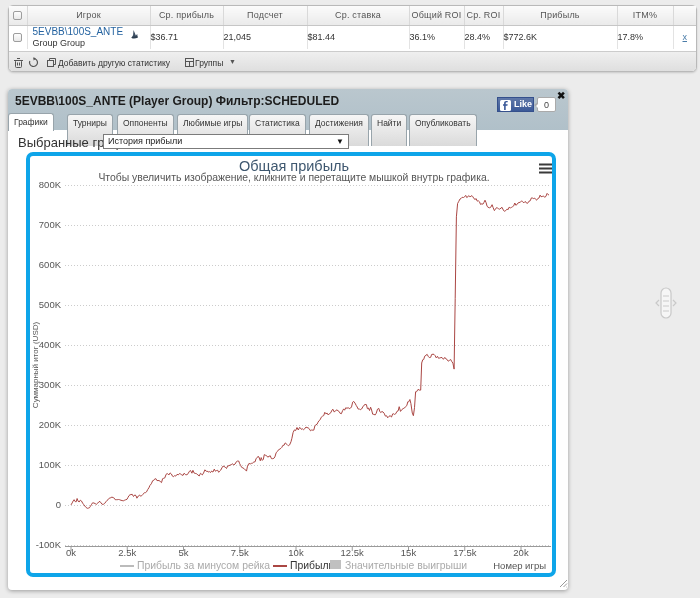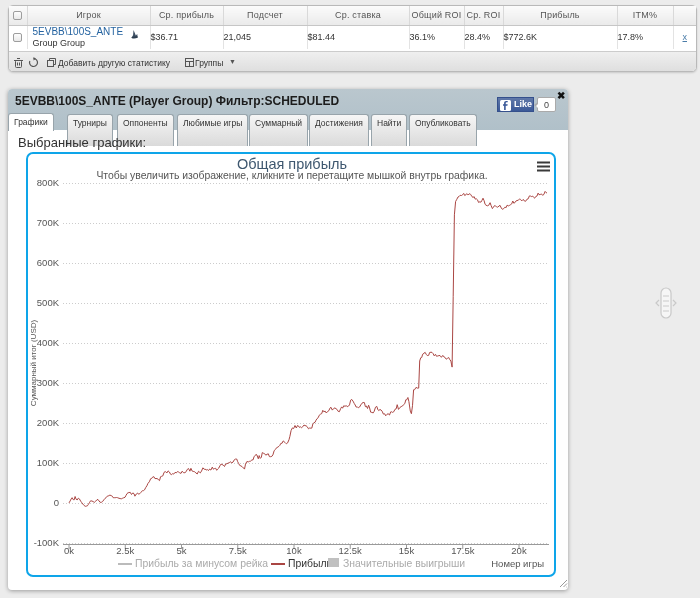--- a/index.html
+++ b/index.html
@@ -22,21 +22,21 @@
 
 #fb{left:489px;top:8px;width:37px;height:15px;background:linear-gradient(#6078a8,#3b5998);border:1px solid #35508c;border-radius:0;color:#fff;font-size:9px;font-weight:bold}
 #fbcount{left:529px;top:8px;width:19px;height:15px;background:#fff;border:1px solid #aaa;border-radius:2px;color:#444;font-size:9px;text-align:center;line-height:14px}
 #fbcount:before{content:"";position:absolute;left:-4px;top:4px;border:3.5px solid transparent;border-left:none;border-right:4px solid #aaa}
 #fbcount:after{content:"";position:absolute;left:-2.5px;top:4.5px;border:3px solid transparent;border-left:none;border-right:3.5px solid #fff}
 #fbx{left:549px;top:1px;font-size:10px;font-weight:bold;color:#111}
 
 #selrow{left:10px;top:46px;font-size:13px;color:#333}
 #sel{left:95px;top:45px;width:246px;height:15px;border:1px solid #7b7b7b;background:#fff;font-size:9px;color:#222;line-height:13px;padding-left:4px}
 
-#cbox{left:18px;top:63px;width:530px;height:425px;border:2px solid #0ea5e9;border-radius:7px;background:#fff}
+#cbox{left:18px;top:63px;width:530px;height:425px;border:4px solid #0ea5e9;border-radius:7px;background:#fff}
 text{font-family:"Liberation Sans",sans-serif}
 
 #grip{left:655px;top:286px;width:22px;height:34px}
 </style></head>
 <body>
 
 <div class="abs" id="twrap">
 <table id="ttable">
 <colgroup>
         <col style="width:18px">
@@ -118,25 +118,26 @@
         <path d="M7.7 2.2 H6.5 c-.4 0-.8.4-.8.9 v1.2 h2 l-.3 1.5 H5.7 V10 H4.1 V5.8 H3 V4.3 h1.1 V3 c0-1.2.8-2 2-2 h1.6 Z" fill="#3b5998"></path>
       </svg>
       <span class="abs" style="left:16px;top:1px">Like</span>
     </div>
  <div class="abs" id="fbcount">0</div>
  <div class="abs" id="fbx">✖</div>
  <div class="abs tab act" style="left:0">Графики</div>
  <div class="abs tab" style="left:59px">Турниры</div>
  <div class="abs tab" style="left:109px">Оппоненты</div>
  <div class="abs tab" style="left:169px">Любимые игры</div>
- <div class="abs tab" style="left:241px">Суммарный</div>
+ <div class="abs tab" style="left:241px">Статистика</div>
  <div class="abs tab" style="left:301px">Достижения</div>
  <div class="abs tab" style="left:363px">Найти</div>
  <div class="abs tab" style="left:401px">Опубликовать</div>
  <div class="abs" id="selrow">Выбранные графики:</div>
+ <div class="abs" id="sel">История прибыли<span style="position:absolute;right:4px;top:0;font-size:8px;color:#111">▼</span></div>
  <svg class="abs" style="left:551px;top:490px" width="9" height="9" viewBox="0 0 9 9">
       <g stroke="#999" stroke-width="1">
         <path d="M8 1 L1 8 M8 4.5 L4.5 8 M8 8 L7.5 8"></path>
       </g>
     </svg>
  <div class="abs" id="cbox">
  <svg width="528" height="423" viewBox="0 0 528 423">
   <text x="264" y="15" text-anchor="middle" font-size="14.5" fill="#3e576f">Общая прибыль</text>
   <text x="264" y="24.5" text-anchor="middle" font-size="10.4" fill="#555">Чтобы увеличить изображение, кликните и перетащите мышкой внутрь графика.</text>
   <g stroke="#3a3a3a" stroke-width="2">

